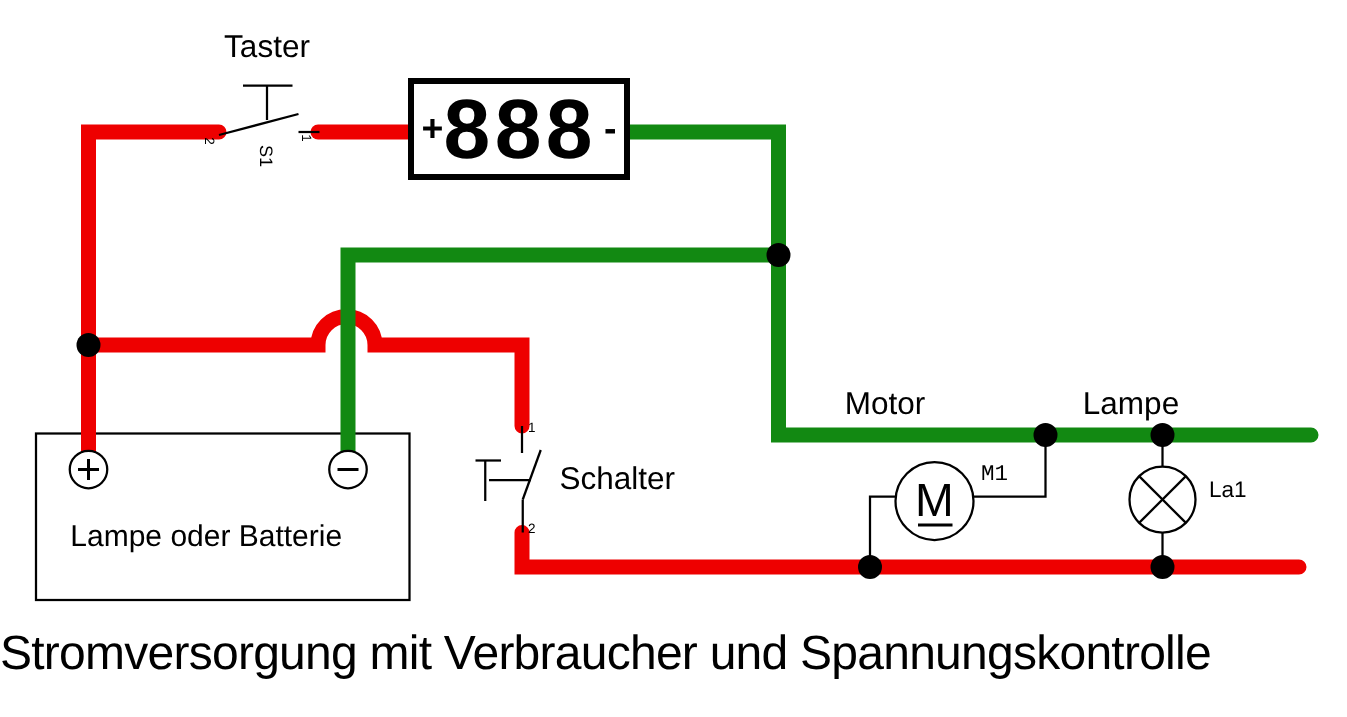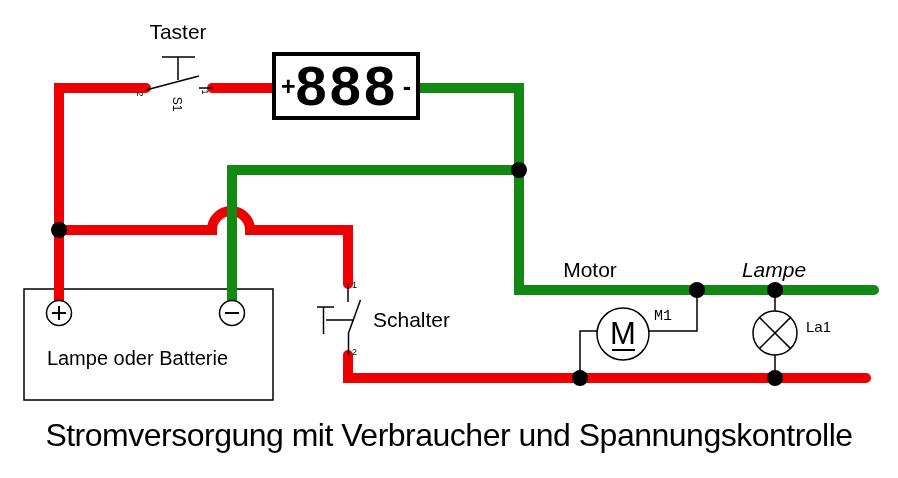--- a/index.html
+++ b/index.html
@@ -21,21 +21,20 @@
   }
   .lbl.center{text-align:center;}
   .ref{position:absolute;color:#000;font-size:15px;white-space:nowrap;}
   .pin{position:absolute;color:#000;font-size:9px;white-space:nowrap;}
   .rot90{transform:rotate(90deg);transform-origin:center center;}
   .title{
     position:absolute;
     left:0;top:417;
     top:417px;
     width:898px;
-    text-align:center;
     font-size:32px;
     letter-spacing:-0.5px;
     color:#000;
   }
   .display-box{
     position:absolute;
     left:272px;top:52px;
     width:148px;height:68px;
     box-sizing:border-box;
     border:4px solid #000;
@@ -121,21 +120,21 @@
   </svg>
 
   <div class="display-box">
     <span class="display-plus">+</span>
     <span class="display-value">888</span>
     <span class="display-minus">-</span>
   </div>
 
   <div class="lbl center" style="left:118px;top:20px;width:120px;">Taster</div>
   <div class="lbl center" style="left:530px;top:258px;width:120px;">Motor</div>
-  <div class="lbl center" style="left:714px;top:258px;width:120px;font-style:italic;">Lampe</div>
+  <div class="lbl center" style="left:694px;top:258px;width:120px;">Lampe</div>
   <div class="lbl" style="left:373px;top:308px;">Schalter</div>
   <div class="lbl center" style="left:13px;top:347px;width:249px;font-size:20px;">Lampe oder Batterie</div>
 
   <div class="ref rot90 center" style="left:161px;top:97px;width:32px;font-size:12px;text-align:center;">S1</div>
   <div class="ref" style="left:654px;top:308px;font-family:Liberation Mono, monospace;">M1</div>
   <div class="ref" style="left:806px;top:318px;">La1</div>
 
   <div class="pin rot90" style="left:137px;top:89px;">2</div>
   <div class="pin rot90" style="left:202px;top:87px;">1</div>
   <div class="pin" style="left:352px;top:280px;">1</div>

